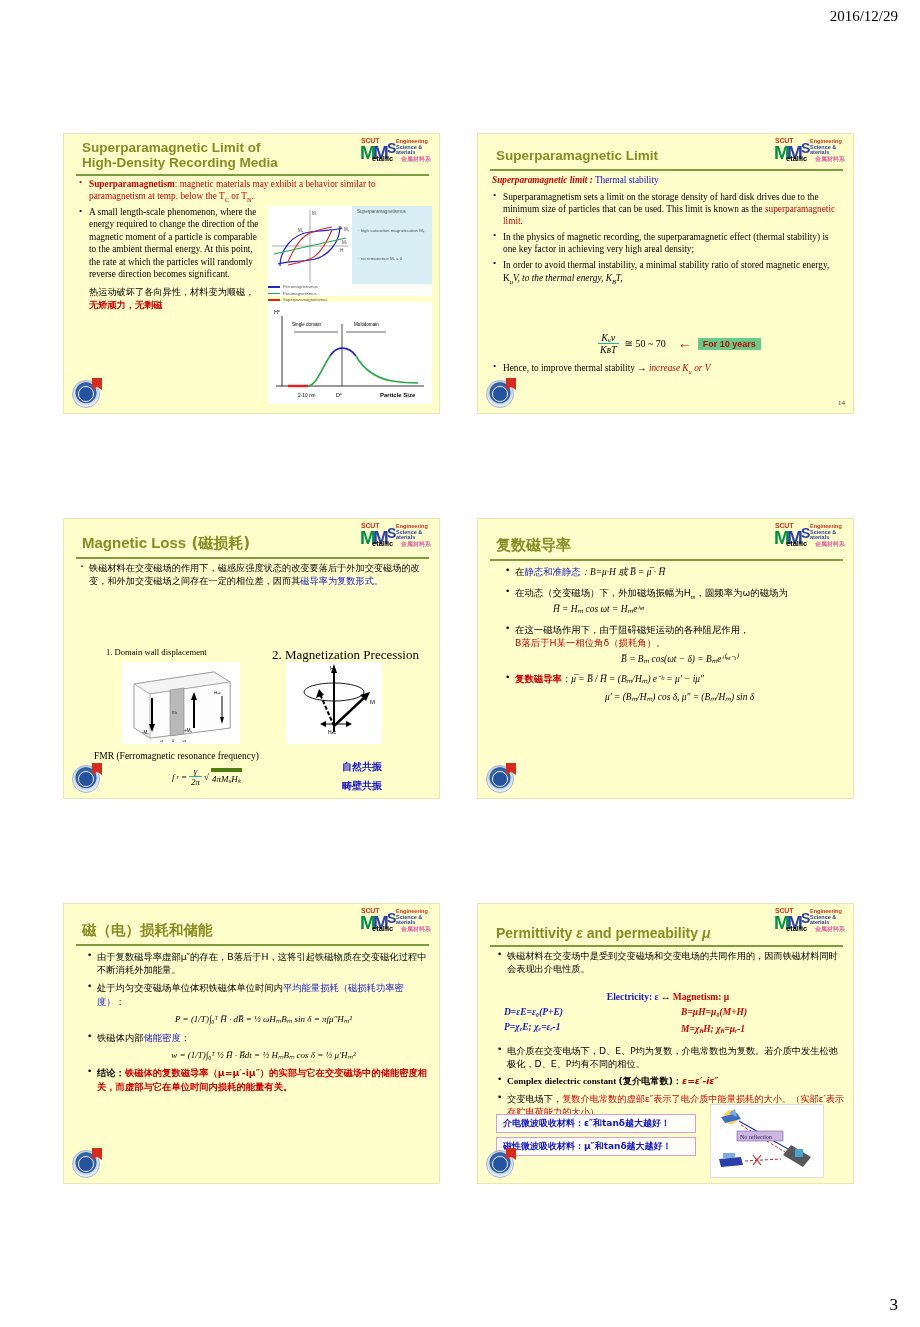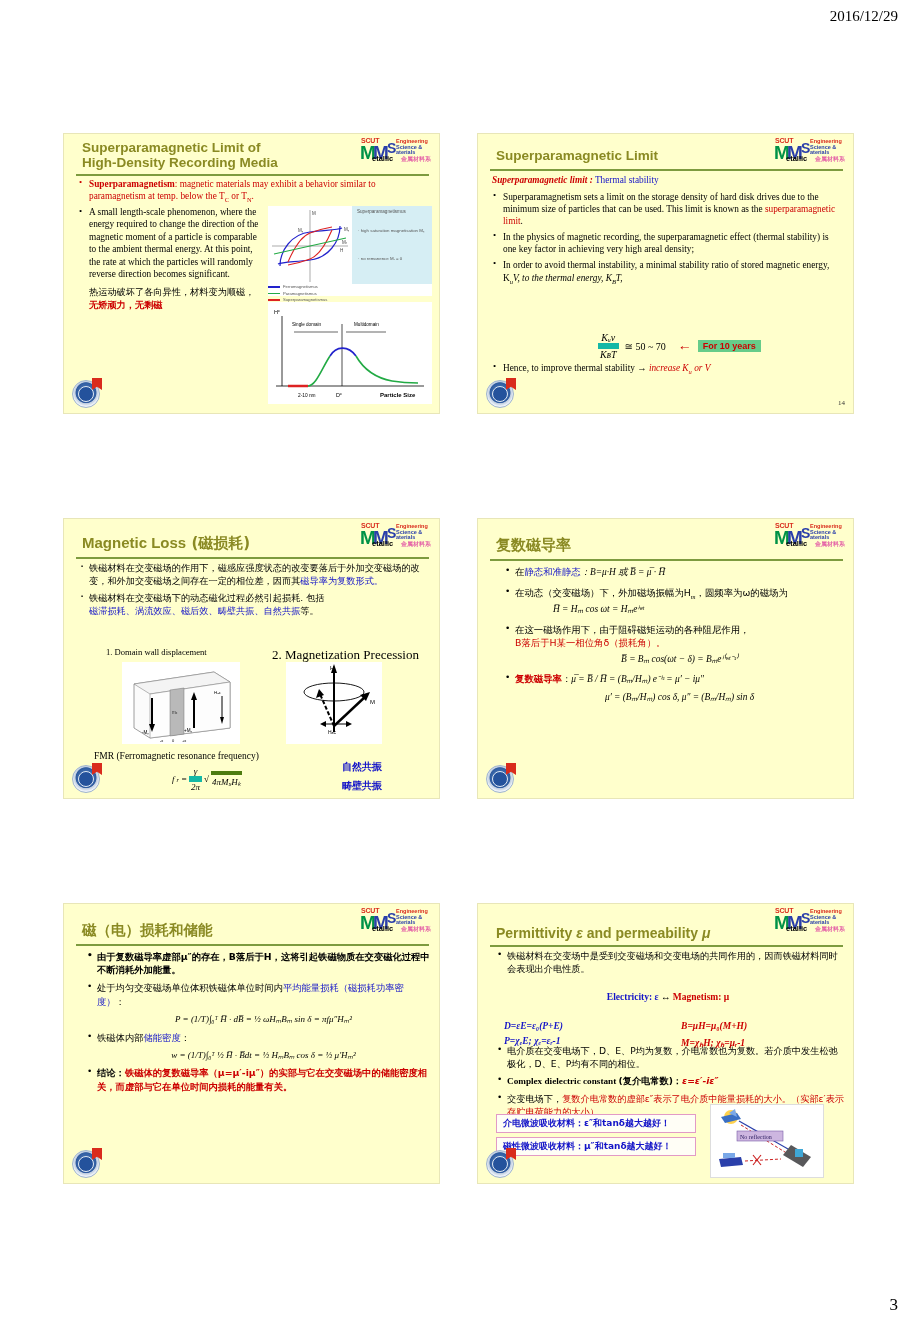--- a/index.html
+++ b/index.html
@@ -100,21 +100,21 @@
   .blue{color:#1414c8;}
   .b{font-weight:bold;}
   .i{font-style:italic;}
   sub{font-size:0.7em;}
   .mathi{font-family:"Liberation Serif", serif;font-style:italic;}
 
   .ctr{text-align:center;}
 
   
   .frac{display:inline-block;vertical-align:middle;text-align:center;font-style:italic;}
-  .frac .num{display:block;border-bottom:6px solid #14b8a6;padding:0 2px;}
+  .frac .num{display:block;border-bottom:1px solid #14b8a6;padding:0 2px;}
   .frac .den{display:block;padding:0 2px;}
   .sqrt{border-top:4px solid #4d7c0f;padding:0 1px;}
 
   .green-tag{
     display:inline-block;background:#66cc8a;color:#cc0000;font-weight:bold;
     font-family:"Liberation Sans", sans-serif;font-size:9px;padding:1px 5px;
   }
   .arrow-red{color:#cc0000;font-weight:bold;}
 
   .pinkbox{
@@ -308,23 +308,20 @@
 
     <div class="s-title" style="top:16px;font-size:15px;">
       <span>Magnetic Loss</span><span style="font-family:'DejaVu Sans',sans-serif;"> (磁损耗)</span>
     </div>
     <div class="title-rule" style="top:38px;"></div>
 
     <div class="body cn" style="top:42px;left:14px;width:352px;">
       <ul class="bl dot">
         <li>
           <span>铁磁材料在交变磁场的作用下，磁感应强度状态的改变要落后于外加交变磁场的改变，和外加交变磁场之间存在一定的相位差，因而其</span><span class="blue">磁导率为复数形式。</span>
-        </li>
-        <li>
-          <span>铁磁材料在交变磁场下的动态磁化过程必然引起损耗. 包括</span><br><span class="blue">磁滞损耗、涡流效应、磁后效、畴壁共振、自然共振</span><span>等。</span>
         </li>
       </ul>
     </div>
 
     <div style="position:absolute;left:42px;top:128px;font-family:'Liberation Serif',serif;font-size:8.6px;text-align:center;">1. Domain wall displacement</div>
     <div style="position:absolute;left:208px;top:128px;font-family:'Liberation Serif',serif;font-size:13px;">2. Magnetization Precession</div>
 
     <div style="position:absolute;left:58px;top:143px;width:118px;height:82px;background:#fff;">
       <svg width="118" height="82" viewBox="0 0 118 82">
         <rect x="0" y="0" width="118" height="82" fill="#fff"></rect>
@@ -442,21 +439,21 @@
       <span class="l3">aterials</span>
       <span class="etallic">etallic</span>
       <span class="cn">金属材料系</span>
     </div>
 
     <div class="s-title cn" style="top:18px;font-family:'DejaVu Sans',sans-serif;font-size:14.5px;">磁（电）损耗和储能</div>
     <div class="title-rule" style="top:40px;"></div>
 
     <div class="body cn" style="top:46px;left:22px;width:344px;font-size:9.3px;">
       <ul class="bl">
-        <li style="margin-bottom:5px;font-weight:bold;">
+        <li style="margin-bottom:5px;">
           <span>由于复数磁导率虚部μ″的存在，B落后于H，这将引起铁磁物质在交变磁化过程中不断消耗外加能量。</span>
         </li>
         <li style="margin-bottom:3px;">
           <span>处于均匀交变磁场单位体积铁磁体单位时间内</span><span class="blue">平均能量损耗（磁损耗功率密度）</span><span>：</span>
           <div class="ctr mathi" style="font-family:'Liberation Serif',serif;font-size:9px;margin-top:5px;margin-bottom:5px;">P = (1/T)∫₀ᵀ H̅ · dB̅ = ½ ωHₘBₘ sin δ = πfμ″Hₘ²</div>
         </li>
         <li style="margin-bottom:3px;">
           <span>铁磁体内部</span><span class="blue">储能密度</span><span>：</span>
           <div class="ctr mathi" style="font-family:'Liberation Serif',serif;font-size:9px;margin-top:5px;margin-bottom:5px;">w = (1/T)∫₀ᵀ ½ H̅ · B̅dt = ½ HₘBₘ cos δ = ½ μ′Hₘ²</div>
         </li>
@@ -492,21 +489,21 @@
     <div class="body cn" style="top:45px;left:18px;width:348px;font-size:9.2px;">
       <ul class="bl">
         <li><span>铁磁材料在交变场中是受到交变磁场和交变电场的共同作用的，因而铁磁材料同时会表现出介电性质。</span></li>
       </ul>
     </div>
 
     <div style="position:absolute;left:18px;top:88px;width:344px;font-family:'Liberation Serif',serif;font-size:9.5px;font-weight:bold;">
       <div class="ctr">
         <span class="blue">Electricity: ε</span><span> ↔ </span><span class="red">Magnetism: μ</span>
       </div>
-      <div style="display:flex;margin-top:19px;">
+      <div style="display:flex;margin-top:5px;">
         <span class="blue i" style="flex:0 0 48%;padding-left:8px;">D=εE=ε₀(P+E)</span>
         <span class="red i" style="flex:1;padding-left:12px;">B=μH=μ₀(M+H)</span>
       </div>
       <div style="display:flex;margin-top:5px;">
         <span class="blue i" style="flex:0 0 48%;padding-left:8px;">P=χₑE; χₑ=εᵣ-1</span>
         <span class="red i" style="flex:1;padding-left:12px;">M=χₕH; χₕ=μᵣ-1</span>
       </div>
     </div>
 
     <div class="body cn" style="top:140px;left:18px;width:348px;font-size:9.2px;">

